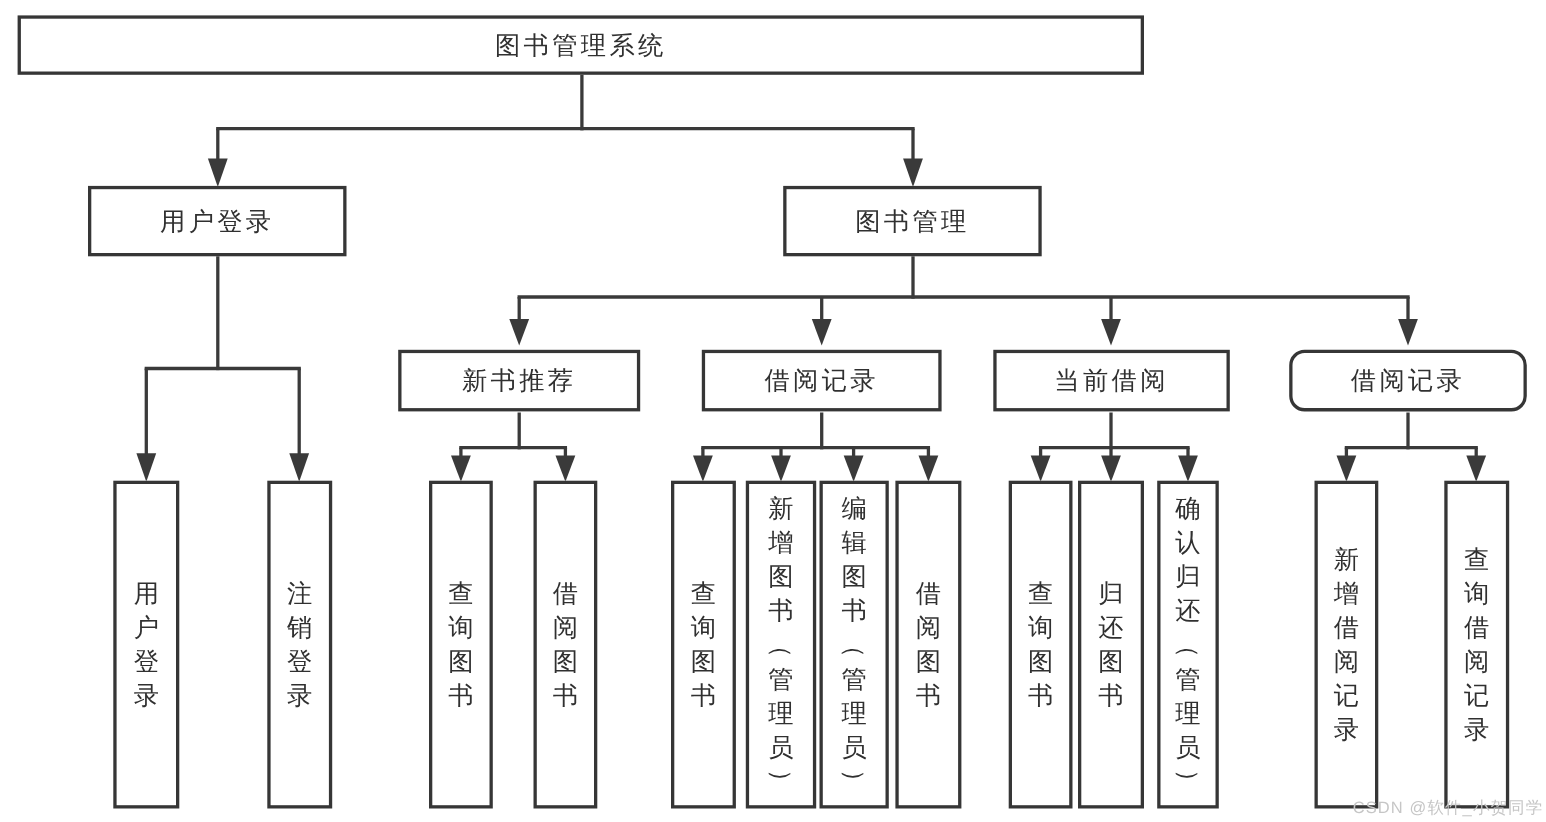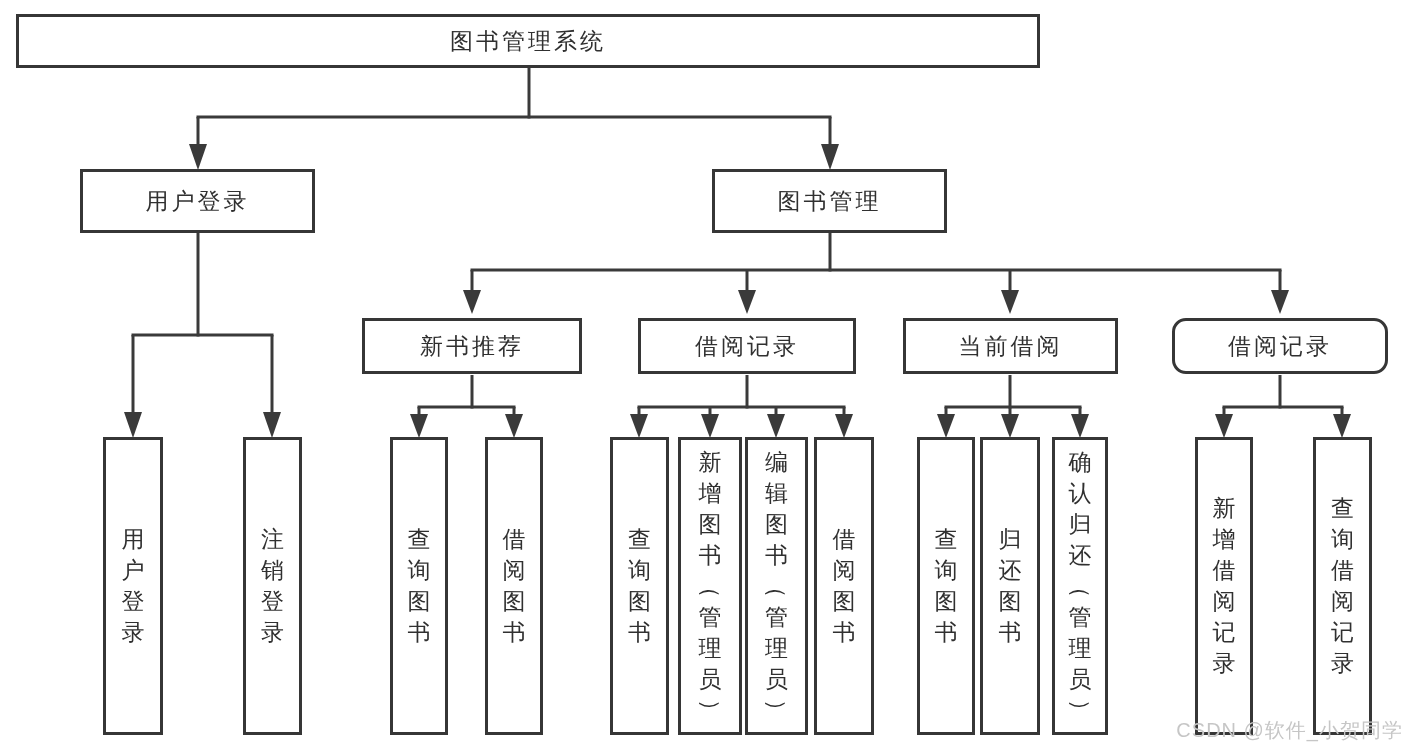--- a/index.html
+++ b/index.html
@@ -35,21 +35,21 @@
   .mid-box{font-size:23px;letter-spacing:3px;}
   .lvl2{top:169px;height:64px;}
   .lvl3{top:318px;height:56px;}
   .leaf{top:437px;height:298px;font-size:23px;}
   .v-text{flex-direction:column;gap:8px;}
   .v-text span{display:block;line-height:1;}
   .v-text span.rot{transform:rotate(90deg);}
   .watermark{
     position:absolute;
     right:2px;bottom:3px;
-    font-size:20px;
+    font-size:15px;
     letter-spacing:1px;
     color:var(--watermark);
     white-space:nowrap;
   }
 </style>
 </head>
 <body>
 
 <div class="stage">
 

